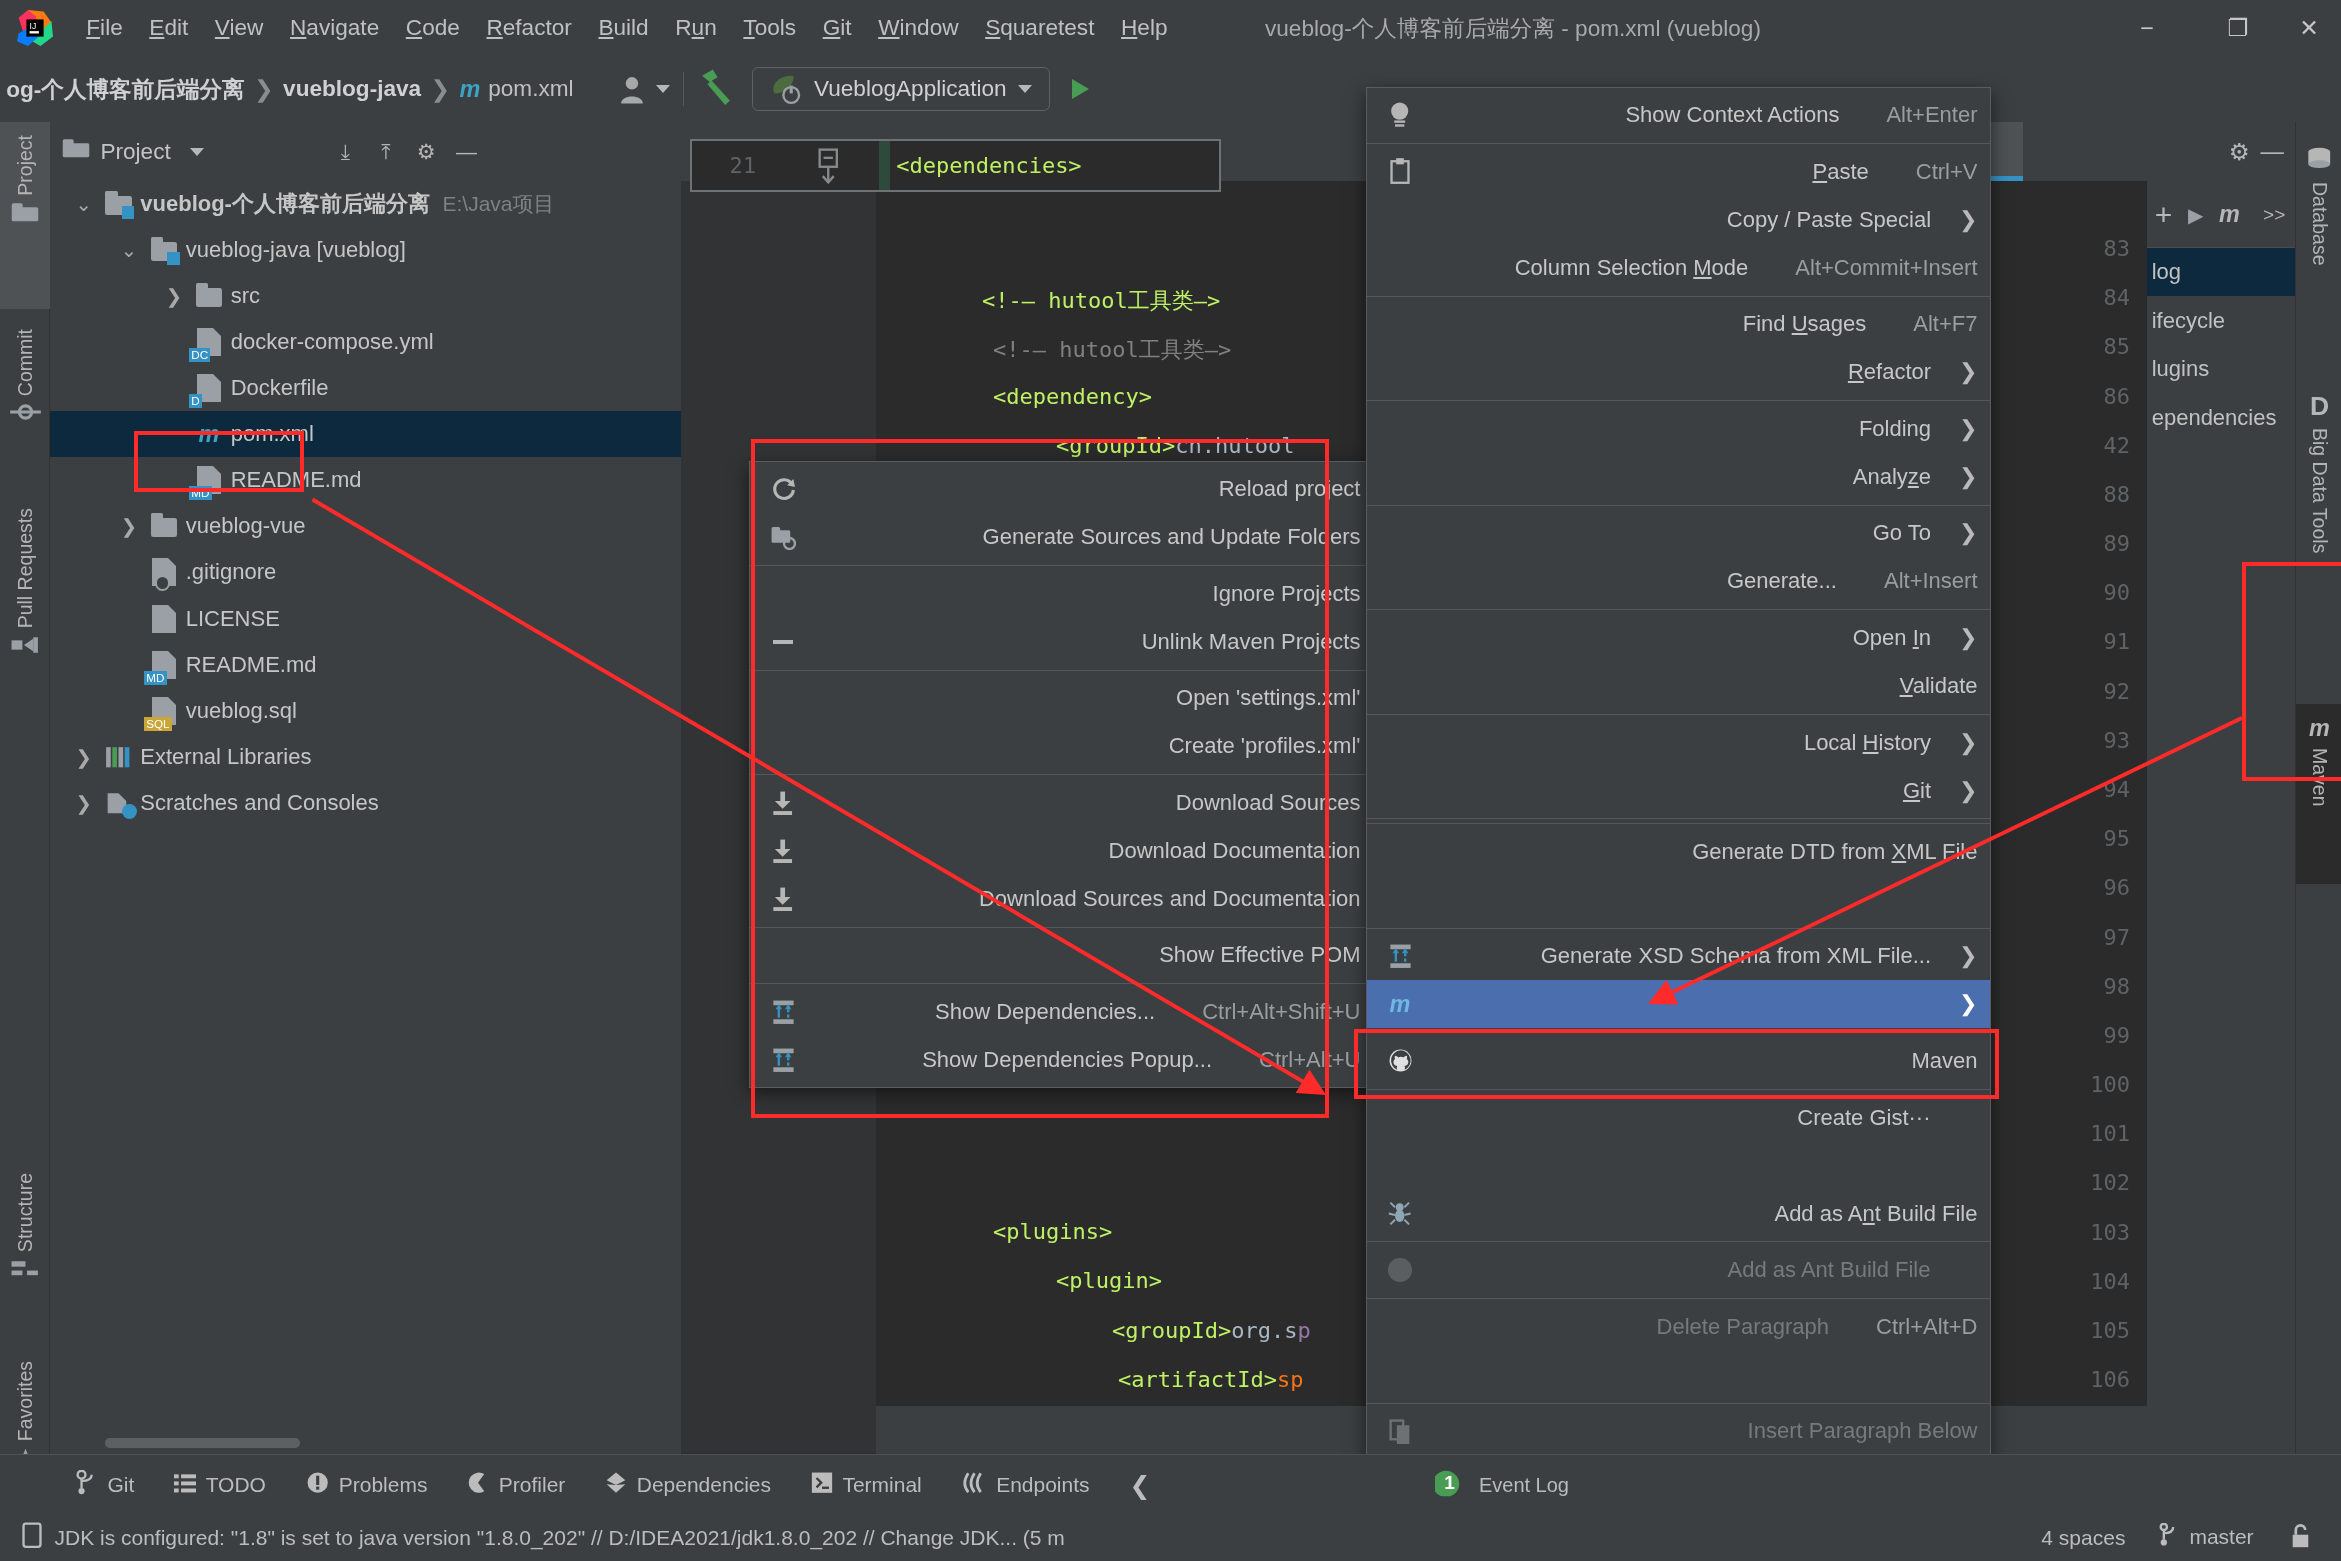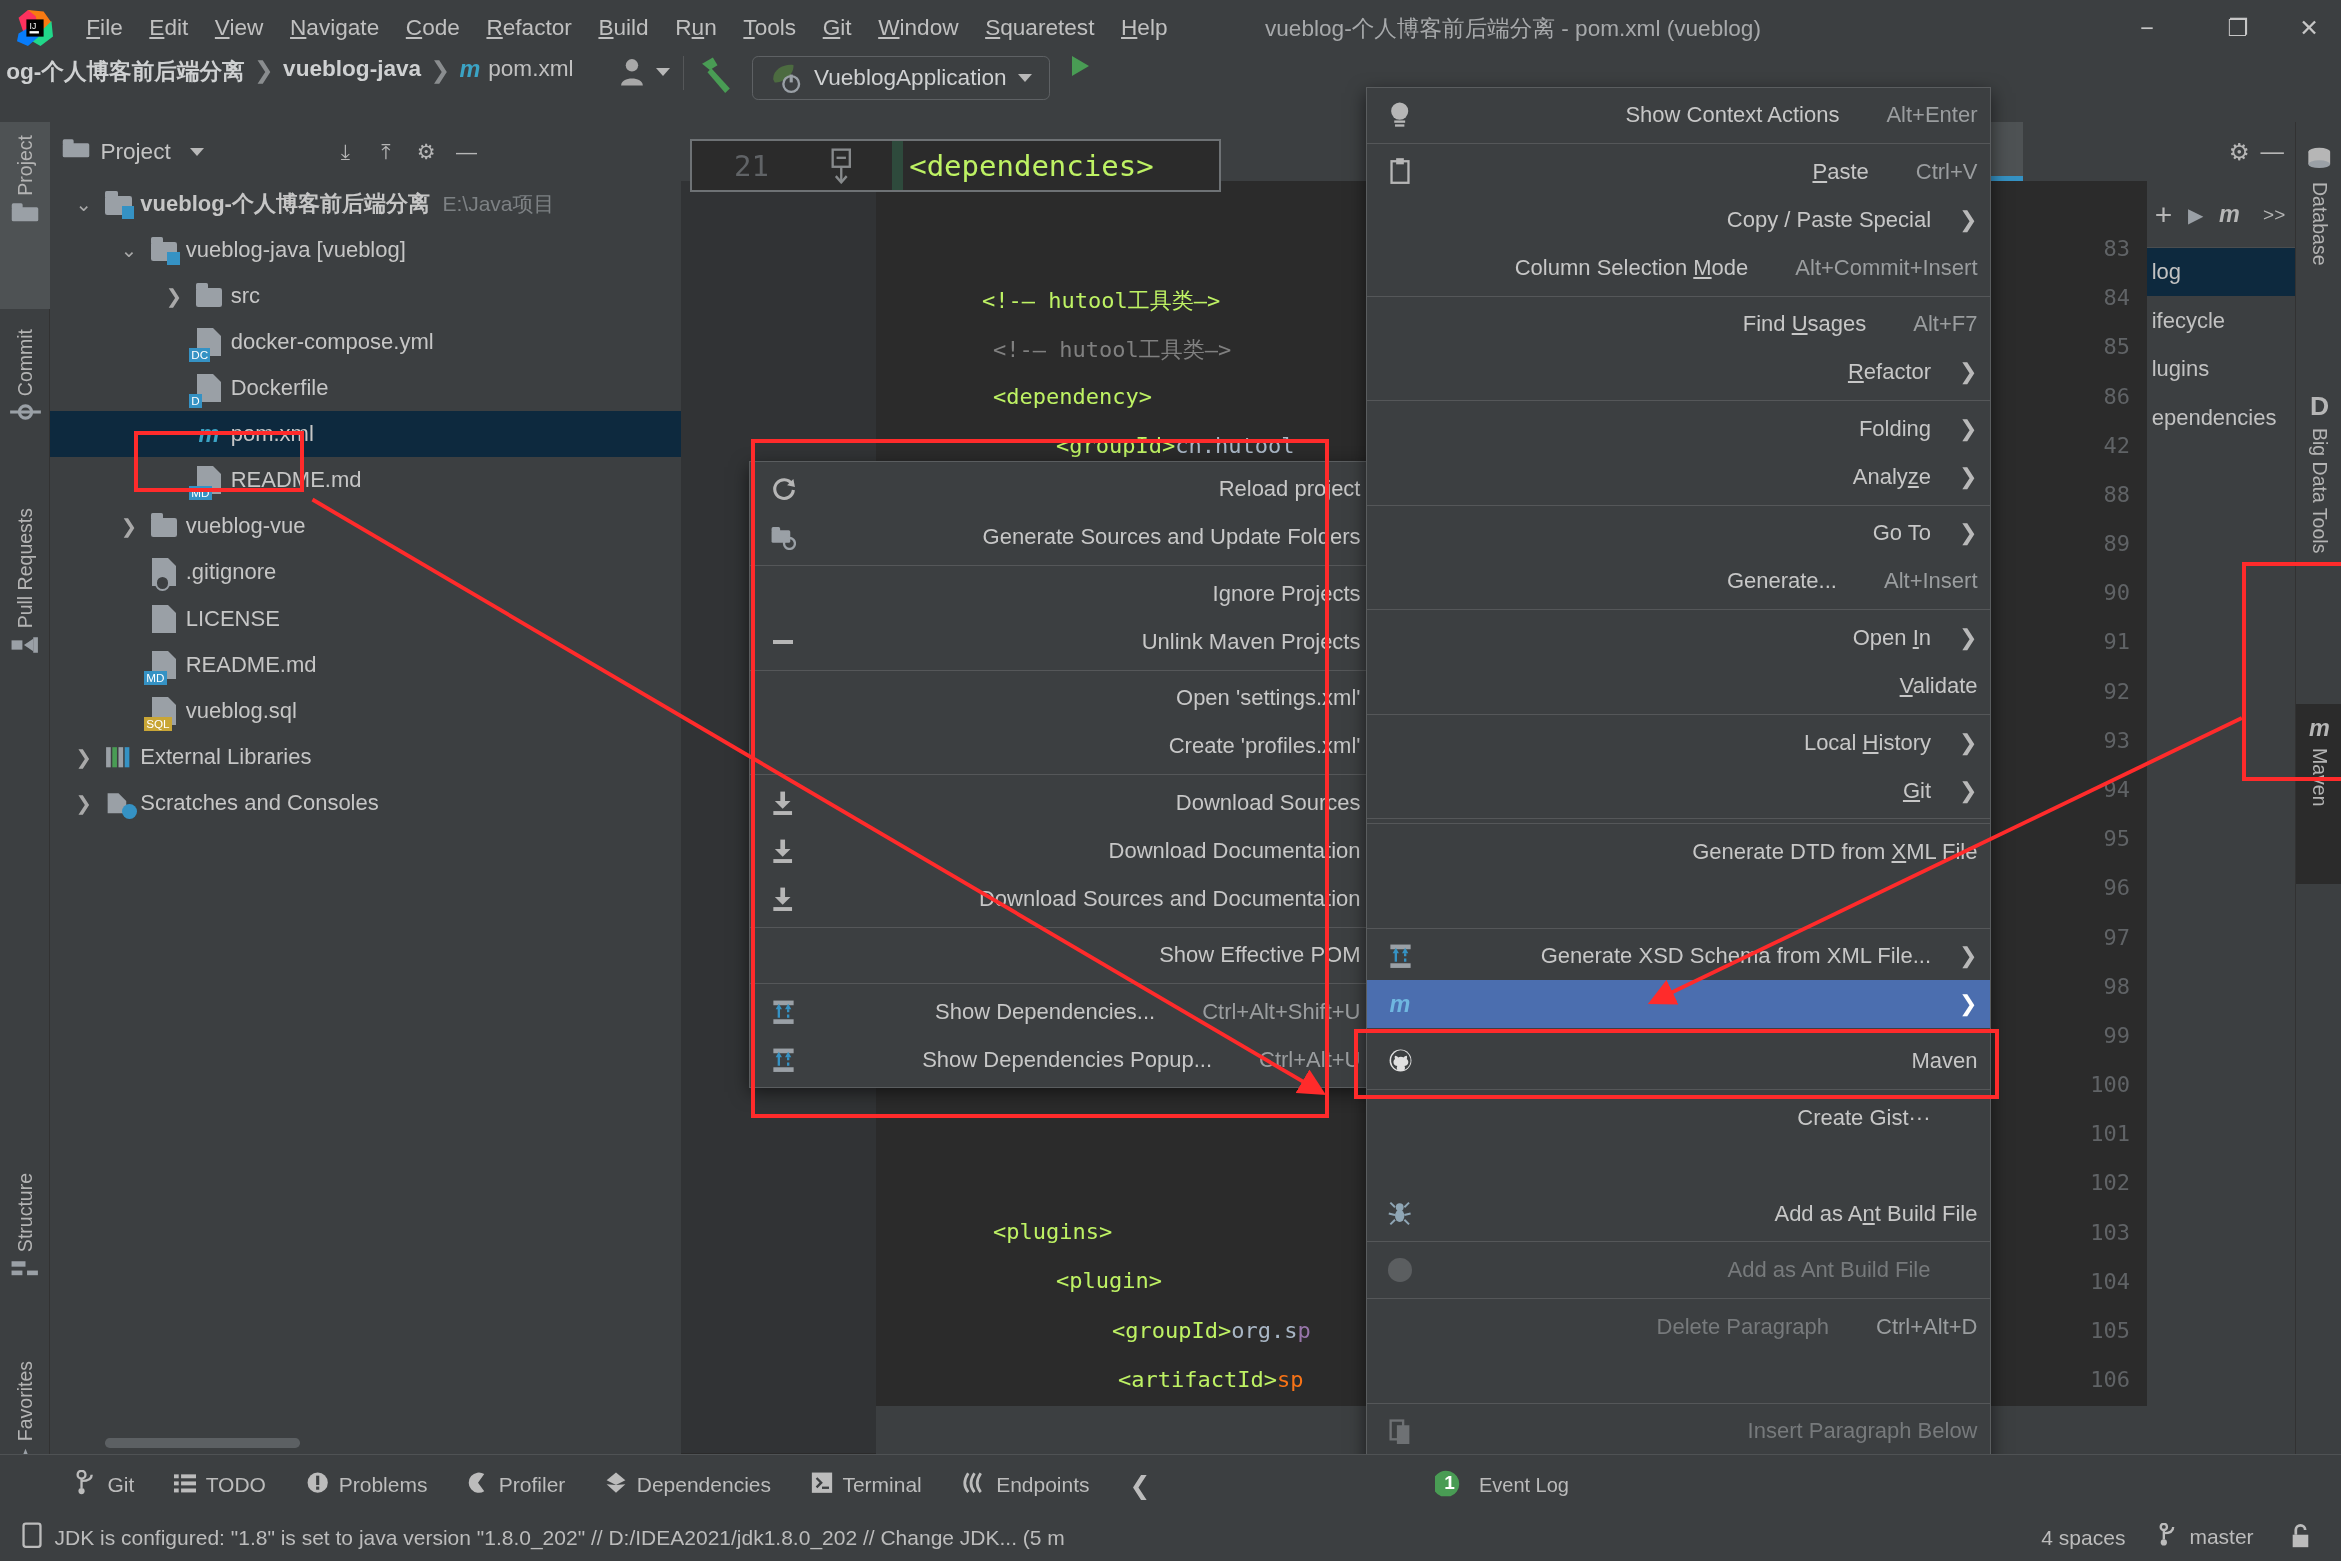--- a/index.html
+++ b/index.html
@@ -36,21 +36,21 @@
   .wbtn {
     position:absolute; top:50%; transform:translateY(-50%);
     width:44px; height:44px; display:flex; align-items:center; justify-content:center;
     color:#c6c6c6; font-size:23.4px;
   }
 
   
   #navbar {
     left:0; top:56px; width:2260px; height:66px;
     background:#3c3f41;
-    display:flex; align-items:flex-start;
+    display:flex; align-items:center;
   }
   .crumb { display:flex; align-items:center; color:#c0c0c0; font-size:22.6px; white-space:nowrap;}
   .crumb.bold { font-weight:bold; color:#cfd1d2;}
   .crumb-sep { color:#8a8d8f; margin:0 9.4px; font-size:23.4px;}
   .mico { color:#3ba3c4; font-weight:bold; font-style:italic; font-size:23.4px; margin-right:7.8px;}
   .tbsep { width:1.6px; height:34px; background:#555759; margin:0 12.5px; }
   #runconfig {
     display:flex; align-items:center; gap:11px;
     border:1.6px solid #5e6164; border-radius:6.2px;
     padding:4.7px 17px; height:44px; background:#3c3f41;
@@ -125,21 +125,21 @@
   .cmt { color:#808080; }
   .attr{ color:#9876aa; }
   #breadbar {
     position:absolute; left:195px; bottom:0; width:1271px; height:48px;
     background:#3c3f41; display:flex; align-items:center; justify-content:center;
     font-size:22px; color:#b2b2b2; gap:11px;
   }
   #hl-dep {
     position:absolute; left:690px; top:139px; width:531px; height:53px;
     background:#2b2b2b; border:2.3px solid #6e7275; display:flex; align-items:center;
-    font-family:"DejaVu Sans Mono", monospace; font-size:29px;padding-left:13px;
+    font-family:"DejaVu Sans Mono", monospace; font-size:22px;
   }
 
   
   #mavenwin { left:2147px; top:122px; width:148px; height:1332px; background:#3c3f41; }
   #mw-head { position:absolute; left:0; top:0; width:148px; height:59px; display:flex; align-items:center; justify-content:flex-end; gap:11px; padding-right:11px;}
   #mw-toolbar { position:absolute; left:0; top:60px; width:148px; height:66px; display:flex; align-items:center; gap:15.6px; padding-left:7.8px; border-bottom:0.8px solid #4a4d4f;}
   .mwrow { position:absolute; left:0; width:148px; height:48px; display:flex; align-items:center; padding-left:4.7px; font-size:22px; color:#c2c2c2; white-space:nowrap; overflow:hidden;}
   .mwrow.sel { background:#0d293e; }
   #rightstrip { left:2295px; top:122px; width:47px; height:1332px; background:#3c3f41; border-left:0.8px solid #323232;}
   .rtab { position:absolute; left:0; width:47px; display:flex; flex-direction:column; align-items:center; gap:6.2px; color:#b4b4b4; font-size:19.5px;}

